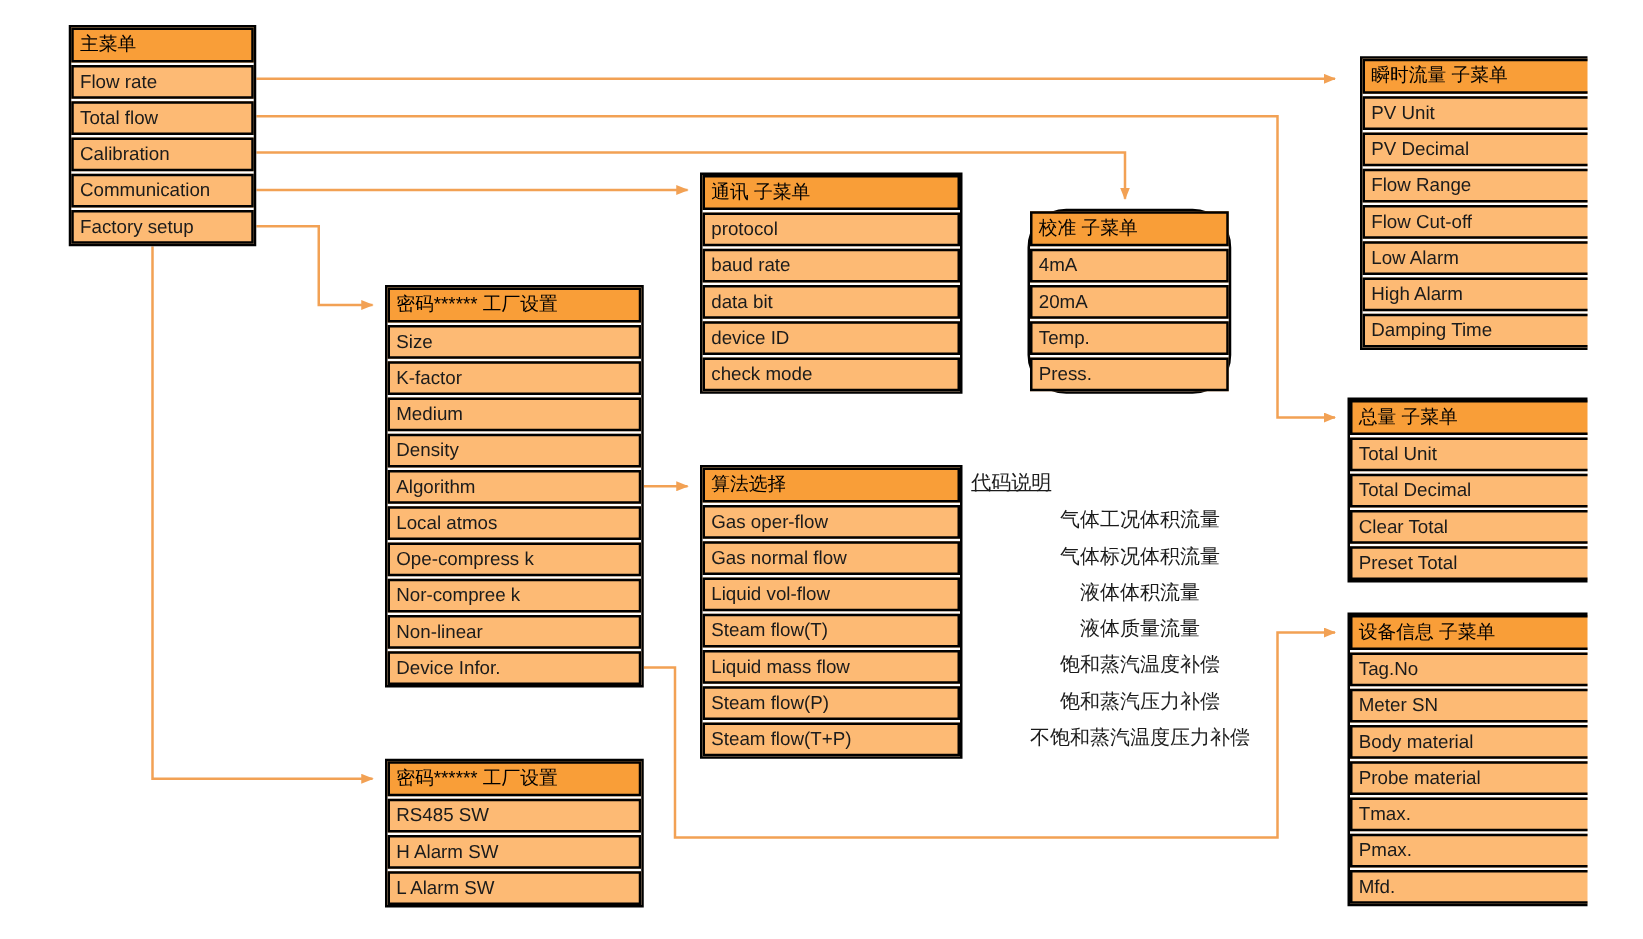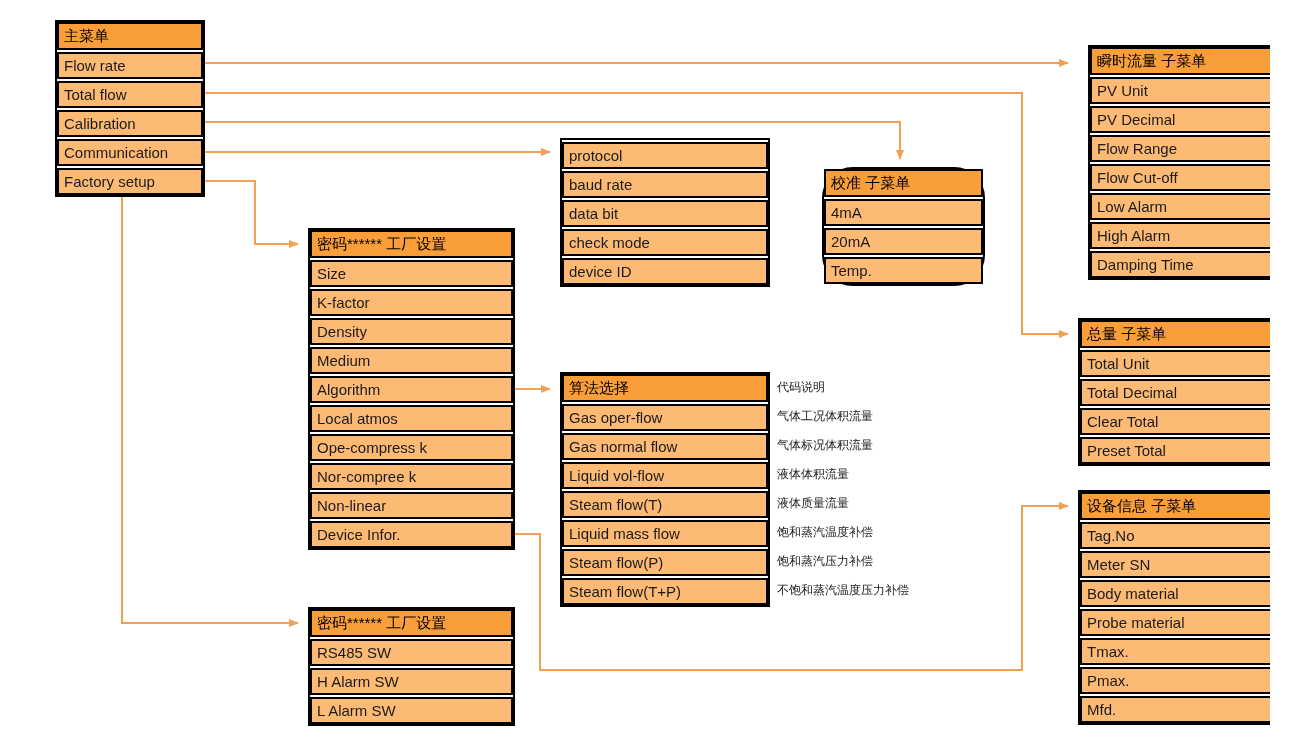--- a/index.html
+++ b/index.html
@@ -20,22 +20,22 @@
     background:var(--header-bg);border:2px solid var(--line);box-sizing:border-box;
     height:28px;line-height:24px;padding:0 0 0 5px;font-size:15px;color:#000;
     white-space:nowrap;overflow:hidden;
   }
   .rows .row{
     border:2px solid var(--line);box-sizing:border-box;background:#fdba74;
     height:27px;margin-top:2px;line-height:23px;padding:0 0 0 5px;font-size:15px;
     white-space:nowrap;overflow:hidden;
   }
   .desc-col{position:absolute;box-sizing:border-box;}
-  .desc-col .dtitle{height:30px;line-height:30px;font-size:12px;white-space:nowrap;}
-  .desc-col .row{height:29px;line-height:29px;font-size:12px;border:none;margin:0;padding:0;white-space:nowrap;}
+  .desc-col .dtitle{height:30px;line-height:30px;font-size:16px;white-space:nowrap;text-decoration:underline;}
+  .desc-col .row{height:29px;line-height:29px;font-size:16px;border:none;margin:0;padding:0;white-space:nowrap;text-align:center;}
 </style>
 </head>
 <body>
 
 <div class="canvas">
 
   <svg class="arrows" viewBox="0 0 1314 751" xmlns="http://www.w3.org/2000/svg">
     <defs>
       <marker id="ah" markerUnits="userSpaceOnUse" markerWidth="10" markerHeight="8" refX="9" refY="4" orient="auto">
         <path d="M0,0 L10,4 L0,8 Z" fill="#F2A154"></path>
@@ -60,56 +60,58 @@
         <div class="row">Communication</div>
         <div class="row">Factory setup</div>
       </div>
   </div>
 
   <div class="menu-box" style="left:308px;top:228px;width:207px;">
     <div class="hdr">密码****** 工厂设置</div>
     <div class="rows">
         <div class="row">Size</div>
         <div class="row">K-factor</div>
+        <div class="row">Medium</div>
         <div class="row">Density</div>
-        <div class="row">Medium</div>
         <div class="row">Algorithm</div>
         <div class="row">Local atmos</div>
         <div class="row">Ope-compress k</div>
         <div class="row">Nor-compree k</div>
         <div class="row">Non-linear</div>
         <div class="row">Device Infor.</div>
       </div>
   </div>
 
   <div class="menu-box" style="left:308px;top:607px;width:207px;">
     <div class="hdr">密码****** 工厂设置</div>
     <div class="rows">
         <div class="row">RS485 SW</div>
         <div class="row">H Alarm SW</div>
         <div class="row">L Alarm SW</div>
       </div>
   </div>
 
   <div class="menu-box" style="left:560px;top:138px;width:210px;">
+    <div class="hdr">通讯 子菜单</div>
     <div class="rows">
         <div class="row">protocol</div>
         <div class="row">baud rate</div>
         <div class="row">data bit</div>
+        <div class="row">device ID</div>
         <div class="row">check mode</div>
-        <div class="row">device ID</div>
       </div>
   </div>
 
   <div class="menu-box" style="left:822px;top:167px;width:163px;border-radius:31px;">
     <div class="hdr">校准 子菜单</div>
     <div class="rows">
         <div class="row">4mA</div>
         <div class="row">20mA</div>
         <div class="row">Temp.</div>
+        <div class="row">Press.</div>
       </div>
   </div>
 
   <div class="menu-box" style="left:560px;top:372px;width:210px;">
     <div class="hdr">算法选择</div>
     <div class="rows">
         <div class="row">Gas oper-flow</div>
         <div class="row">Gas normal flow</div>
         <div class="row">Liquid vol-flow</div>
         <div class="row">Steam flow(T)</div>

